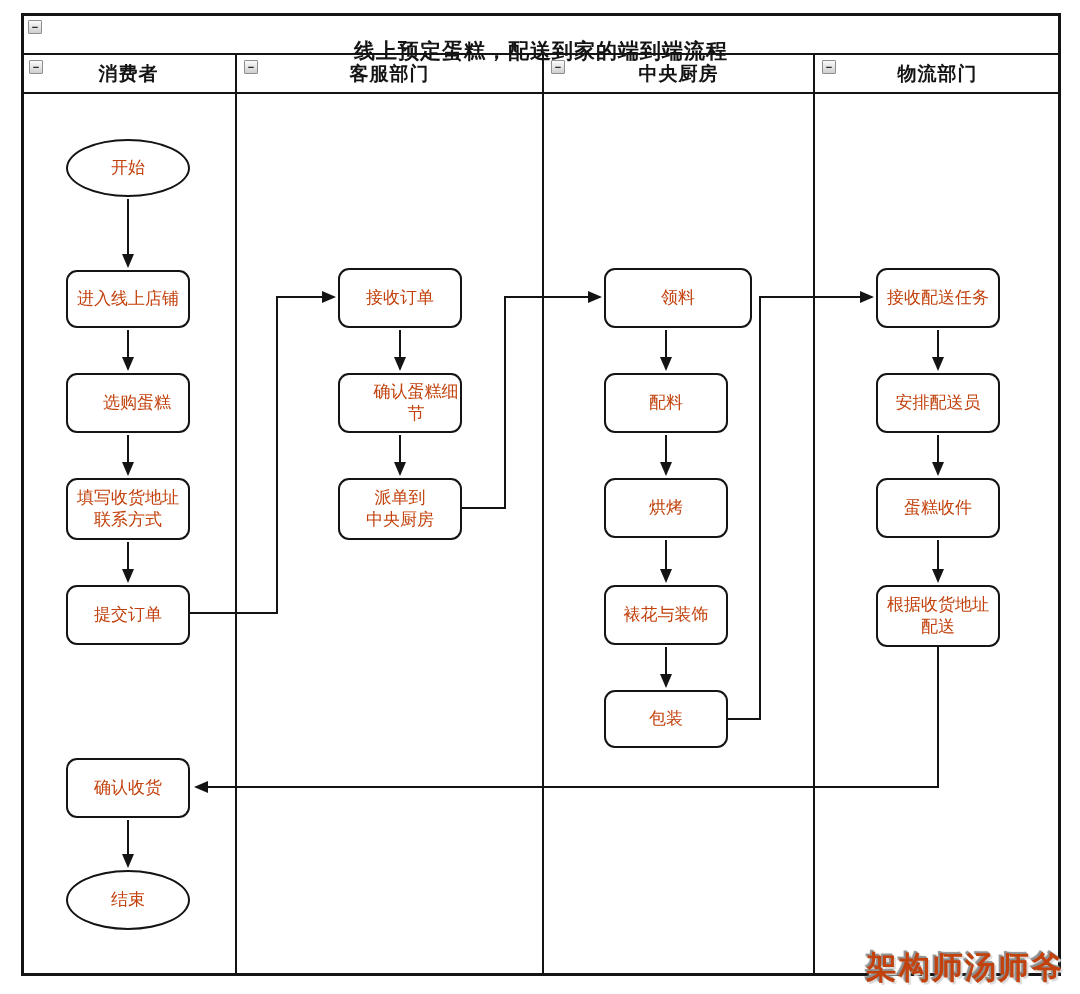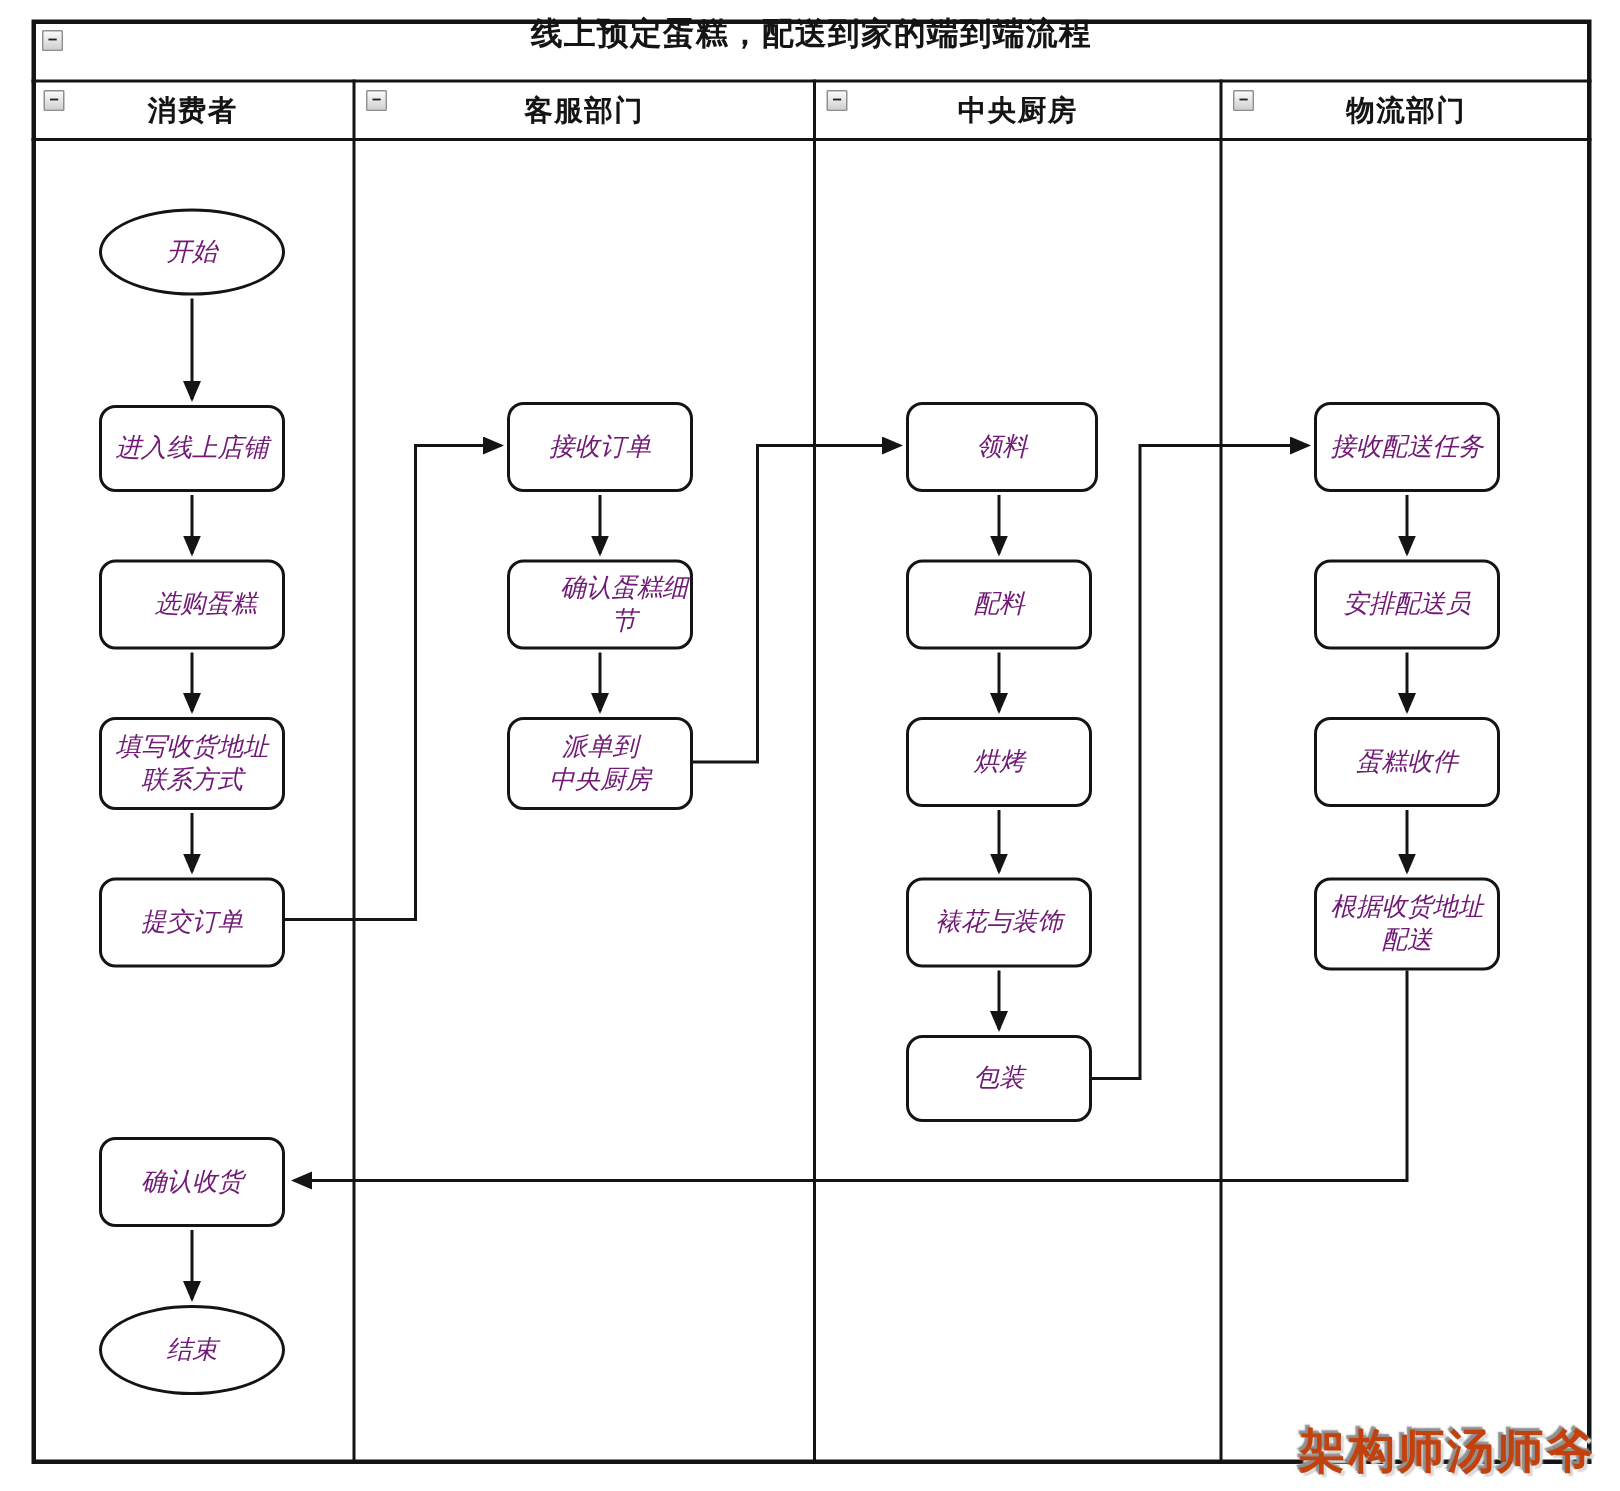--- a/index.html
+++ b/index.html
@@ -6,38 +6,38 @@
   body { background:#fff; font-family:"Liberation Sans","DejaVu Sans",sans-serif; }
   #app { position:relative; width:1080px; height:994px; background:#fff; overflow:hidden; color:#141414; }
 
   
   .frame { position:absolute; left:21px; top:13px; width:1040px; height:963px; border:3px solid #141414; background:#fff; }
   .hline, .vline { position:absolute; background:#141414; }
   .hline { height:2px; }
   .vline { width:2px; }
 
   
-  .title-cell { position:absolute; left:21px; top:1px; width:1040px; height:42px; display:flex; align-items:center; justify-content:center; }
+  .title-cell { position:absolute; left:21px; top:30px; width:1040px; height:42px; display:flex; align-items:center; justify-content:center; }
   .title-text { font-size:21px; font-weight:bold; letter-spacing:1px; }
   .lane-header { position:absolute; top:55px; height:37px; display:flex; align-items:center; justify-content:center; }
   .lane-header .label { font-size:19px; font-weight:bold; letter-spacing:1px; }
 
   
   .collapse { position:absolute; width:14px; height:14px; border:1px solid #8f8f8f;
     background:linear-gradient(180deg,#fafafa 0%,#e3e3e3 55%,#cfcfcf 100%);
     display:flex; align-items:center; justify-content:center;
     font-size:11px; line-height:10px; color:#222; font-weight:bold; border-radius:1px; }
 
   
   svg.wires { position:absolute; left:0; top:0; z-index:2; pointer-events:none; }
 
   
   .node { position:absolute; z-index:3; background:#fff; border:2px solid #141414; border-radius:11px;
     display:flex; align-items:center; justify-content:center; text-align:center;
-    font-size:17px; line-height:1.3; white-space:pre-line; color:#701a75;font-style:italic; }
+    font-size:17px; line-height:1.3; white-space:pre-line; color:#c2410c; }
   .node.terminator { border-radius:50%; }
 
   
   .watermark { position:absolute; right:16px; bottom:5px; z-index:9;
     font-size:31px; font-weight:bold; letter-spacing:2px; color:#c2410c;
     text-shadow:-2px -2px 1px #8f8f8f, -1px -1px 0 #9a9a9a, 2px 2px 1px #d9d9d9; }
 </style>
 </head>
 <body>
 
@@ -108,21 +108,21 @@
 联系方式</div>
   <div class="node" style="left:66px; top:585px; width:124px; height:60px;">提交订单</div>
   <div class="node" style="left:66px; top:758px; width:124px; height:60px;">确认收货</div>
   <div class="node terminator" style="left:66px; top:870px; width:124px; height:60px;">结束</div>
 
   <div class="node" style="left:338px; top:268px; width:124px; height:60px;">接收订单</div>
   <div class="node" style="left:338px; top:373px; width:124px; height:60px;padding-left:32px;">确认蛋糕细节</div>
   <div class="node" style="left:338px; top:478px; width:124px; height:62px;">派单到
 中央厨房</div>
 
-  <div class="node" style="left:604px; top:268px; width:128px; height:60px;">领料</div>
+  <div class="node" style="left:604px; top:268px; width:148px; height:60px;">领料</div>
   <div class="node" style="left:604px; top:373px; width:124px; height:60px;">配料</div>
   <div class="node" style="left:604px; top:585px; width:124px; height:60px;">裱花与装饰</div>
   <div class="node" style="left:604px; top:478px; width:124px; height:60px;">烘烤</div>
   <div class="node" style="left:604px; top:690px; width:124px; height:58px;">包装</div>
 
   <div class="node" style="left:876px; top:268px; width:124px; height:60px;">接收配送任务</div>
   <div class="node" style="left:876px; top:373px; width:124px; height:60px;">安排配送员</div>
   <div class="node" style="left:876px; top:478px; width:124px; height:60px;">蛋糕收件</div>
   <div class="node" style="left:876px; top:585px; width:124px; height:62px;">根据收货地址
 配送</div>

